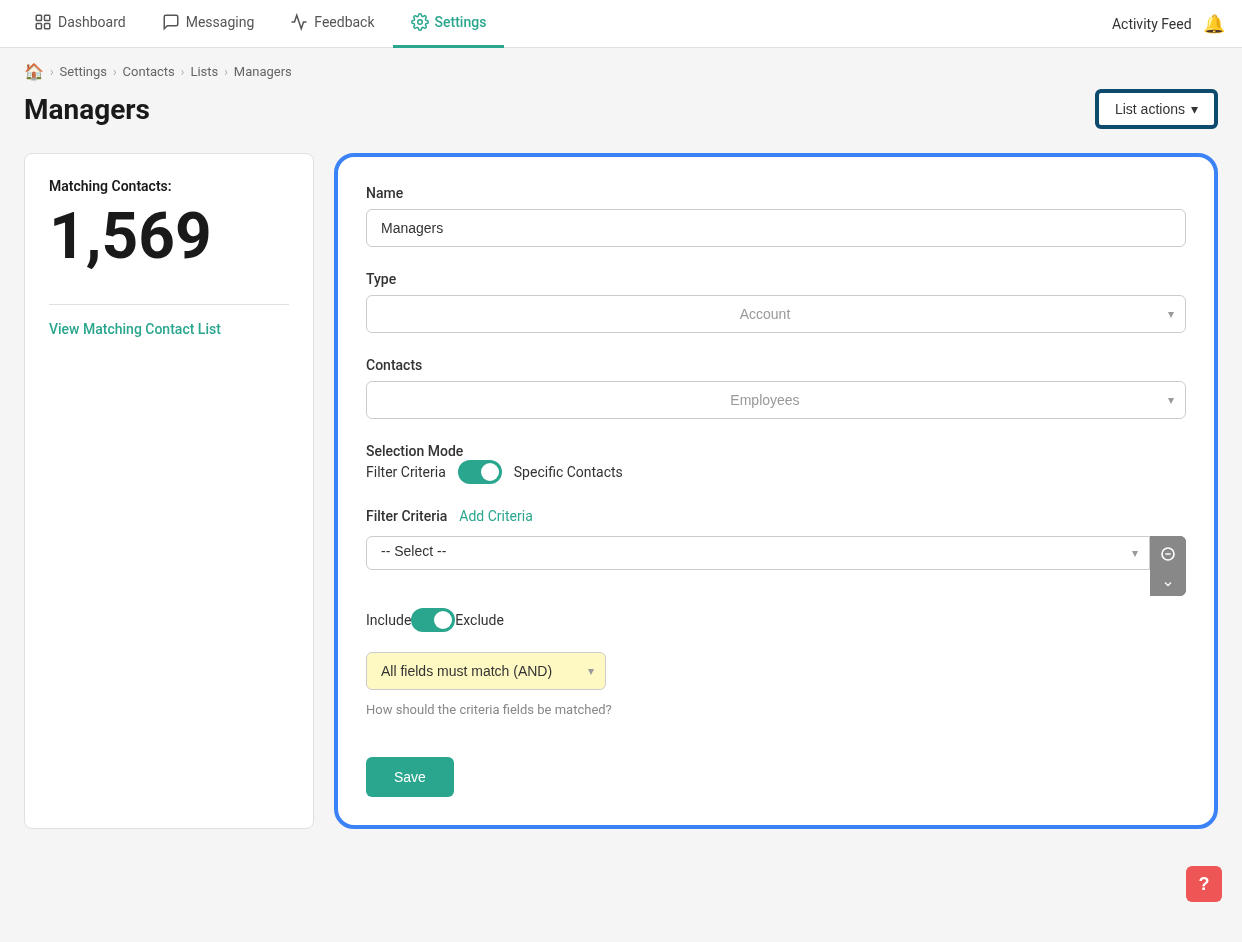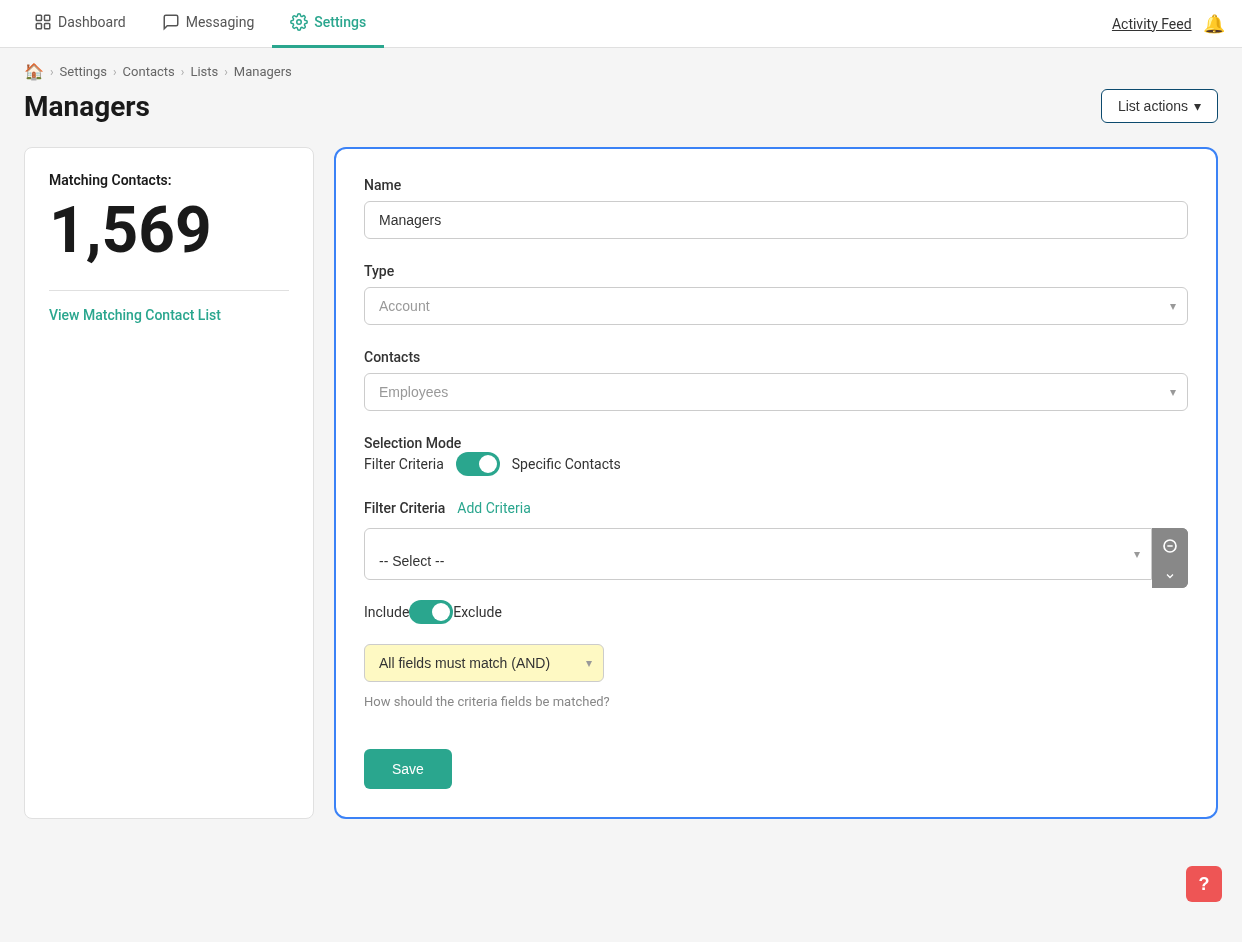--- a/index.html
+++ b/index.html
@@ -34,53 +34,53 @@
     .breadcrumb-sep { color: #aaa; font-size: 12px; }
     .breadcrumb a { color: #666; text-decoration: none; }
     .breadcrumb-home { font-size: 16px; cursor: pointer; }
 
     
     .page { padding: 0 24px 24px; }
     .page-header { display: flex; align-items: center; justify-content: space-between; margin-bottom: 24px; }
     .page-title { font-size: 28px; font-weight: 700; color: #1a1a1a; }
     .list-actions-btn {
       display: flex; align-items: center; gap: 6px; padding: 8px 16px;
-      border: 1px solid #0c4a6e; border-radius: 6px; background: #fff;
+      border: 4px solid #0c4a6e; border-radius: 6px; background: #fff;
       cursor: pointer; font-size: 14px; color: #333;
     }
 
     
     .content { display: flex; gap: 20px; }
 
     
     .left-card {
       background: #fff; border-radius: 8px; border: 1px solid #e0e0e0;
       padding: 24px; width: 290px; min-width: 290px;
     }
     .matching-label { font-size: 14px; font-weight: 600; color: #1a1a1a; margin-bottom: 8px; }
-    .matching-count { font-size: 64px; font-weight: 700; color: #1a1a1a; line-height: 1.1; margin-bottom: 24px; }
+    .matching-count { font-size: 64px; font-weight: 700; color: #1a1a1a; line-height: 1.1; margin-bottom: 32px; }
     .divider { border: none; border-top: 1px solid #e0e0e0; margin: 16px 0; }
     .view-link { color: #2aa68e; font-size: 14px; font-weight: 500; cursor: pointer; text-decoration: none; }
 
     
     .right-form {
-      background: #fff; border-radius: 12px; border: 2px solid #3b82f6;
+      background: #fff; border-radius: 20px; border: 4px solid #3b82f6;
       padding: 28px; flex: 1;
     }
     .form-group { margin-bottom: 24px; }
     .form-label { font-size: 14px; font-weight: 500; color: #333; margin-bottom: 8px; display: block; }
     .form-input {
       width: 100%; padding: 10px 14px; border: 1px solid #ccc;
       border-radius: 6px; font-size: 14px; color: #333; outline: none;
     }
     .form-select-wrap { position: relative; }
     .form-select {
       width: 100%; padding: 10px 36px 10px 14px; border: 1px solid #ccc;
       border-radius: 6px; font-size: 14px; color: #999; background: #fff;
-      appearance: none; outline: none; cursor: pointer;
+      appearance: none; outline: none; cursor: pointer; text-align: center;
     }
     .select-chevron {
       position: absolute; right: 12px; top: 50%; transform: translateY(-50%);
       pointer-events: none; color: #999; font-size: 12px;
     }
     .form-hint { font-size: 13px; color: #888; margin-top: 6px; }
 
     
     .selection-mode-section { margin-bottom: 24px; }
     .section-label { font-size: 14px; font-weight: 500; color: #333; margin-bottom: 1px; }
@@ -95,21 +95,21 @@
     }
 
     
     .filter-criteria-header { display: flex; align-items: center; gap: 12px; margin-bottom: 12px; }
     .filter-criteria-label { font-size: 14px; font-weight: 500; color: #333; }
     .add-criteria-link { color: #2aa68e; font-size: 14px; cursor: pointer; text-decoration: none; }
 
     .filter-row { display: flex; gap: 0; align-items: flex-start; margin-bottom: 12px; }
     .filter-select-wrap { position: relative; flex: 1; }
     .filter-select {
-      width: 100%; padding: 24px 36px 10px 14px; border: 1px solid #ccc;
+      width: 100%; padding: 6px 36px 10px 14px; border: 1px solid #ccc;
       border-radius: 6px 0 0 6px; font-size: 14px; color: #333; background: #fff;
       appearance: none; outline: none; cursor: pointer;
     }
     .filter-select-chevron {
       position: absolute; right: 12px; top: 50%; transform: translateY(-50%);
       pointer-events: none; color: #999; font-size: 12px;
     }
 
     .filter-right-col {
       display: flex; flex-direction: column; align-items: center;
@@ -173,30 +173,36 @@
         <rect x="14" y="14" width="7" height="7" rx="1"></rect>
       </svg>
       <span>Dashboard</span>
     </a>
     <a class="nav-item">
       <svg class="svg-icon" viewBox="0 0 24 24">
         <path d="M21 15a2 2 0 01-2 2H7l-4 4V5a2 2 0 012-2h14a2 2 0 012 2z"></path>
       </svg>
       <span>Messaging</span>
     </a>
+    <a class="nav-item">
+      <svg class="svg-icon" viewBox="0 0 24 24">
+        <polyline points="22 12 18 12 15 21 9 3 6 12 2 12"></polyline>
+      </svg>
+      <span>Feedback</span>
+    </a>
     <a class="nav-item active">
       <svg class="svg-icon" viewBox="0 0 24 24">
         <circle cx="12" cy="12" r="3"></circle>
         <path d="M19.4 15a1.65 1.65 0 00.33 1.82l.06.06a2 2 0 010 2.83 2 2 0 01-2.83 0l-.06-.06a1.65 1.65 0 00-1.82-.33 1.65 1.65 0 00-1 1.51V21a2 2 0 01-4 0v-.09A1.65 1.65 0 009 19.4a1.65 1.65 0 00-1.82.33l-.06.06a2 2 0 01-2.83-2.83l.06-.06A1.65 1.65 0 004.68 15a1.65 1.65 0 00-1.51-1H3a2 2 0 010-4h.09A1.65 1.65 0 004.6 9a1.65 1.65 0 00-.33-1.82l-.06-.06a2 2 0 012.83-2.83l.06.06A1.65 1.65 0 009 4.68a1.65 1.65 0 001-1.51V3a2 2 0 014 0v.09a1.65 1.65 0 001 1.51 1.65 1.65 0 001.82-.33l.06-.06a2 2 0 012.83 2.83l-.06.06A1.65 1.65 0 0019.4 9a1.65 1.65 0 001.51 1H21a2 2 0 010 4h-.09a1.65 1.65 0 00-1.51 1z"></path>
       </svg>
       <span>Settings</span>
     </a>
   </div>
   <div class="nav-right">
-    <span style="cursor:pointer;text-decoration:underline;">Activity Feed</span>
+    <span style="cursor:pointer;">Activity Feed</span>
     <span class="bell-icon">🔔</span>
   </div>
 </nav>
 
 <div class="breadcrumb">
   <span class="breadcrumb-home">🏠</span>
   <span class="breadcrumb-sep">›</span>
   <a>Settings</a>
   <span class="breadcrumb-sep">›</span>
   <a>Contacts</a>

